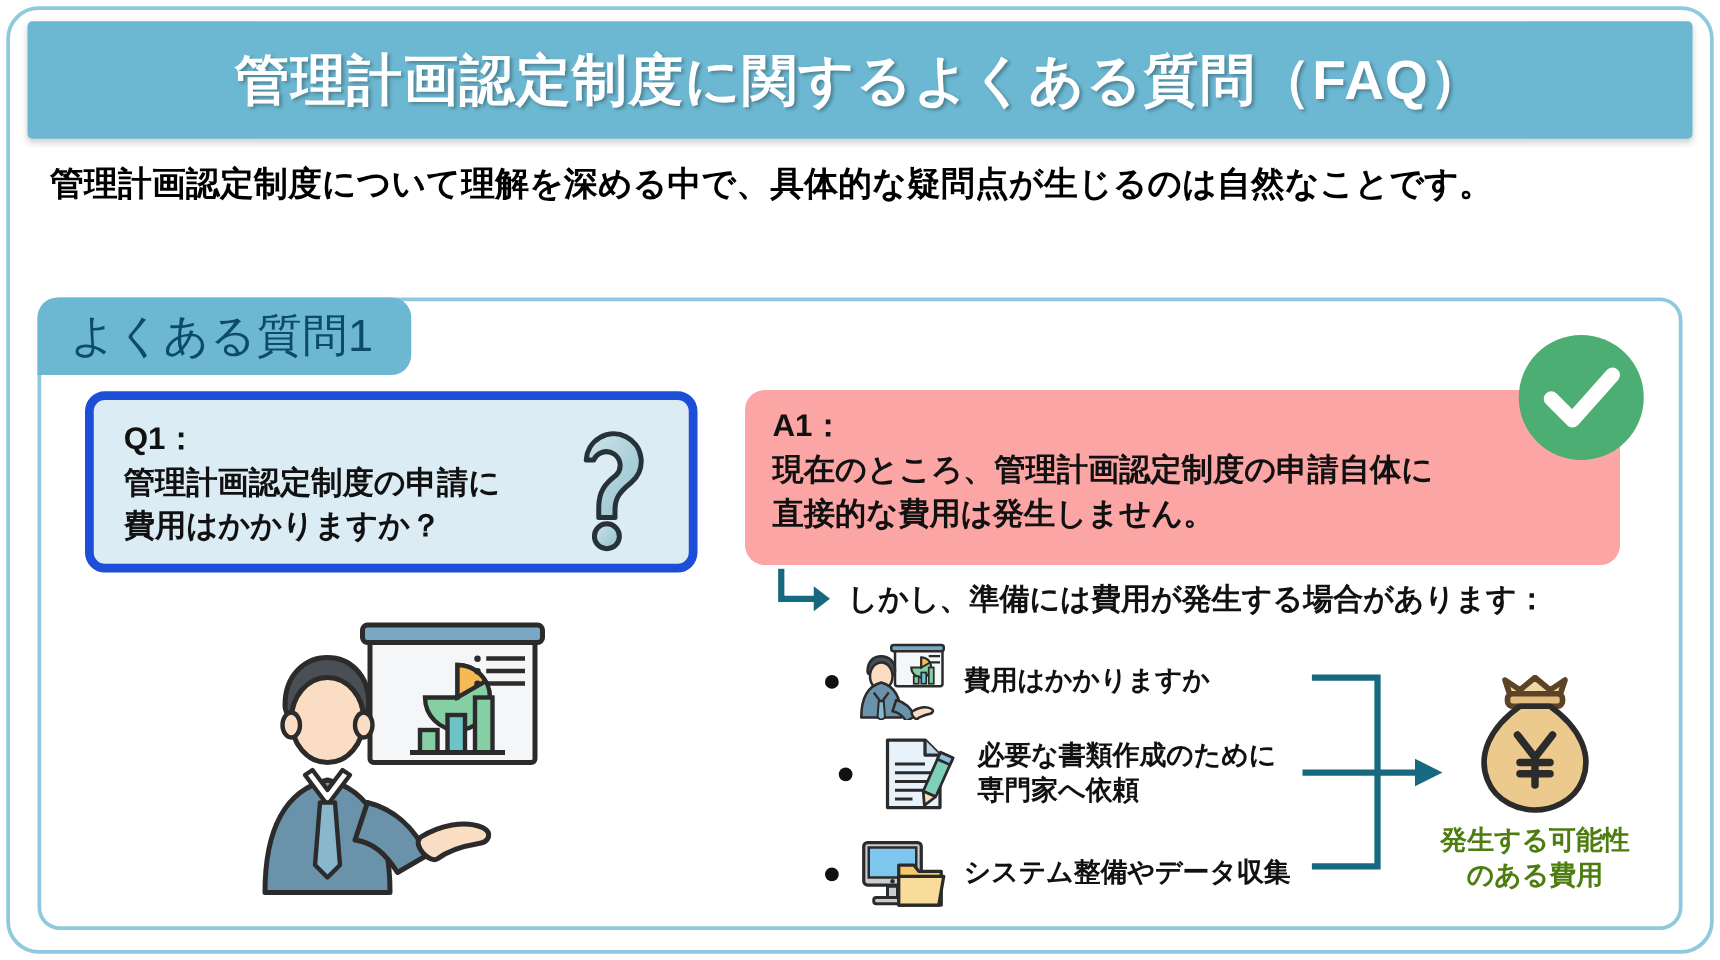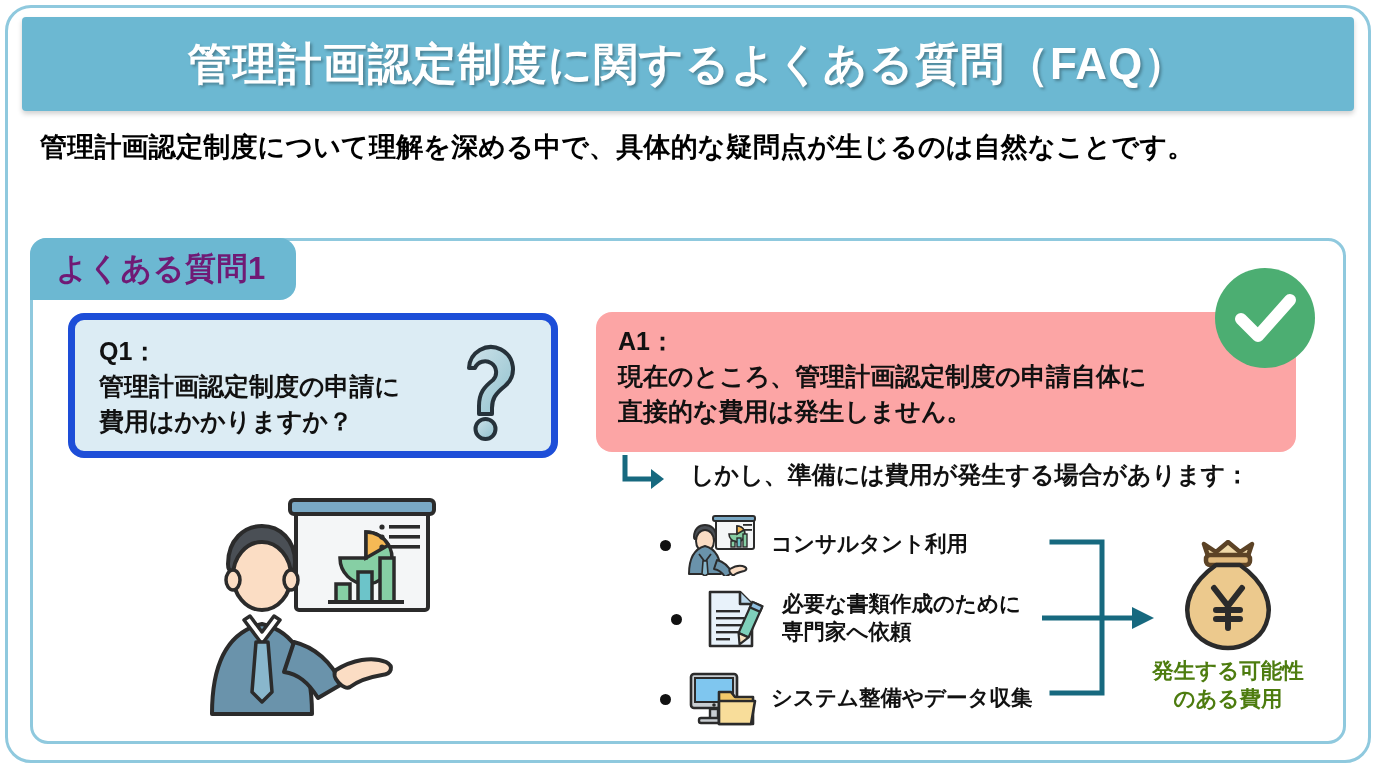--- a/index.html
+++ b/index.html
@@ -78,23 +78,23 @@
     left: 30px; top: 238px;
     height: 62px;
     padding: 0 30px 0 26px;
     background: #6cb8d2;
     border-radius: 16px 16px 16px 0;
     display: flex;
     align-items: center;
     z-index: 4;
   }
   .section-tab-label {
-    color: #701a75;
-    font-size: 31px;
-    font-weight: 700;
+    color: #0c4a6e;
+    font-size: 36px;
+    font-weight: 400;
     letter-spacing: 0.5px;
     white-space: nowrap;
   }
 
   
   .check-badge {
     position: absolute;
     left: 1213px; top: 266px;
     width: 104px; height: 104px;
     z-index: 6;
@@ -147,22 +147,22 @@
     line-height: 1.40;
     white-space: nowrap;
   }
   .a-text .aline { display: block; }
 
   
   .however-row {
     position: absolute;
     left: 620px; top: 455px;
     display: flex;
-    align-items: center;
-    gap: 24px;
+    align-items: flex-end;
+    gap: 12px;
   }
   .however-arrow { width: 46px; height: 40px; }
   .however-text {
     color: #111111;
     font-size: 24px;
     font-weight: 700;
     white-space: nowrap;
   }
 
   
@@ -352,21 +352,21 @@
                    c-2 -5 -4 -6 -8 -6 c-4 0 -8 1 -10 4 c-1 2 -2 1 -2 -1 z" fill="#4a4f55" stroke="#2b2b2b" stroke-width="2" stroke-linejoin="round"></path>
           <ellipse cx="20" cy="27" rx="9" ry="11" fill="#fbddc4" stroke="#2b2b2b" stroke-width="2"></ellipse>
           <path d="M4 60 c0 -15 5 -25 16 -28 c11 3 16 13 16 28 z" fill="#6a93ab" stroke="#2b2b2b" stroke-width="2" stroke-linejoin="round"></path>
           <path d="M14 40 L20 48 L26 40" fill="none" stroke="#2b2b2b" stroke-width="1.8"></path>
           <path d="M18 47 L22 47 L23 60 L20 62 L17 60 z" fill="#89b7cc" stroke="#2b2b2b" stroke-width="1.6"></path>
           <path d="M32 46 c8 2 12 7 15 13 l-7 4 c-3 -5 -6 -7 -11 -8 z" fill="#6a93ab" stroke="#2b2b2b" stroke-width="2" stroke-linejoin="round"></path>
           <path d="M45 55 c5 -3 11 -4 15 -2 c2 1 2 3 -1 4 c-4 1 -8 2 -10 4 c-2 1 -6 -4 -4 -6 z" fill="#fbddc4" stroke="#2b2b2b" stroke-width="2" stroke-linejoin="round"></path>
         </svg>
       </span>
       <span class="bullet-label">
-        <span class="bline">コンサルタント利用</span>
+        <span class="bline">費用はかかりますか</span>
       </span>
     </div>
 
     <div class="bullet-item b2">
       <span class="bullet-dot"></span>
       <span class="bullet-icon">
         <svg viewBox="0 0 72 62" width="72" height="62">
           <path d="M14 4 L44 4 L56 16 L56 58 L14 58 Z" fill="#e8f2fa" stroke="#2b2b2b" stroke-width="2.6" stroke-linejoin="round"></path>
           <path d="M44 4 L44 16 L56 16" fill="#b9d6ea" stroke="#2b2b2b" stroke-width="2.6" stroke-linejoin="round"></path>
           <rect x="20" y="22" width="24" height="2.4" fill="#2b2b2b"></rect>

